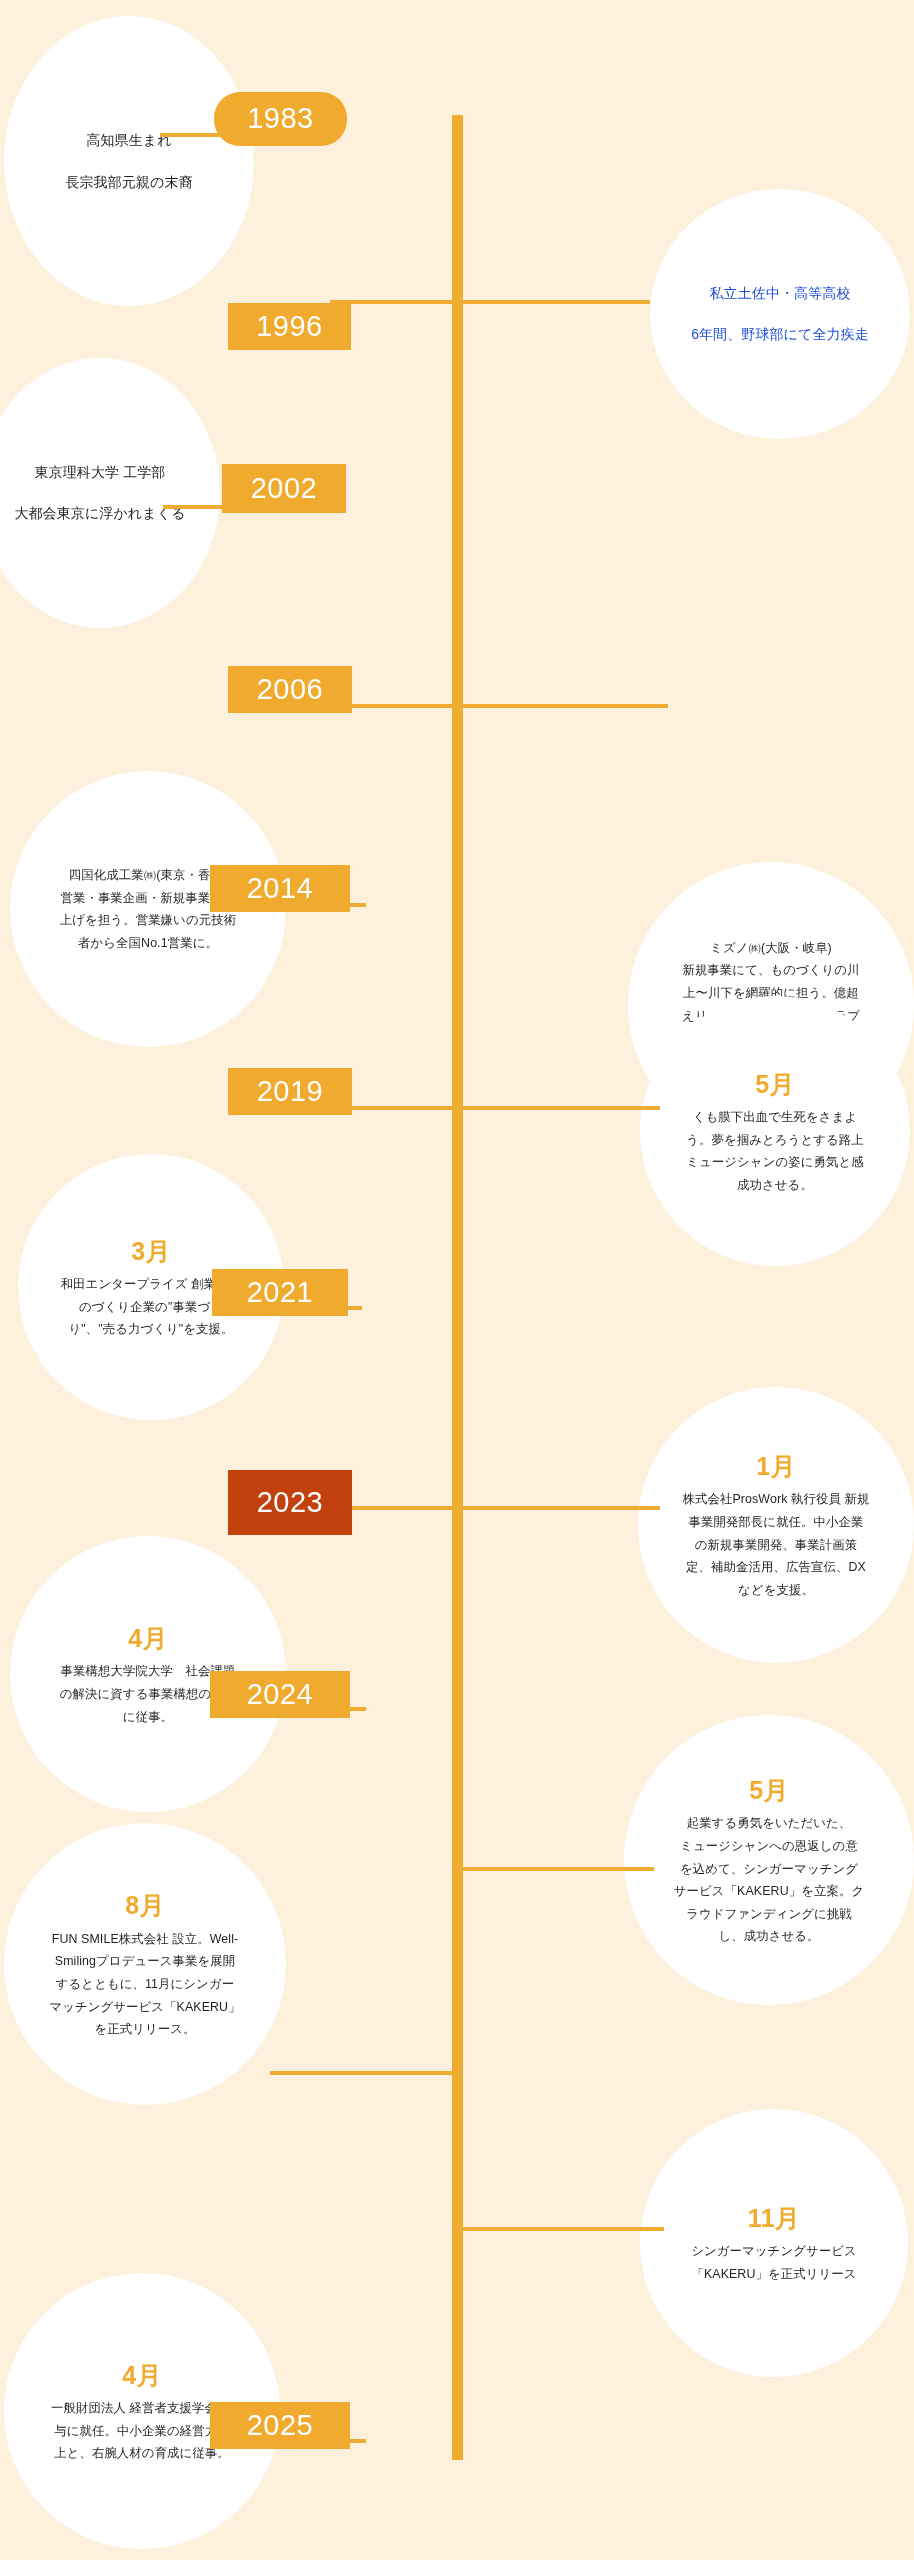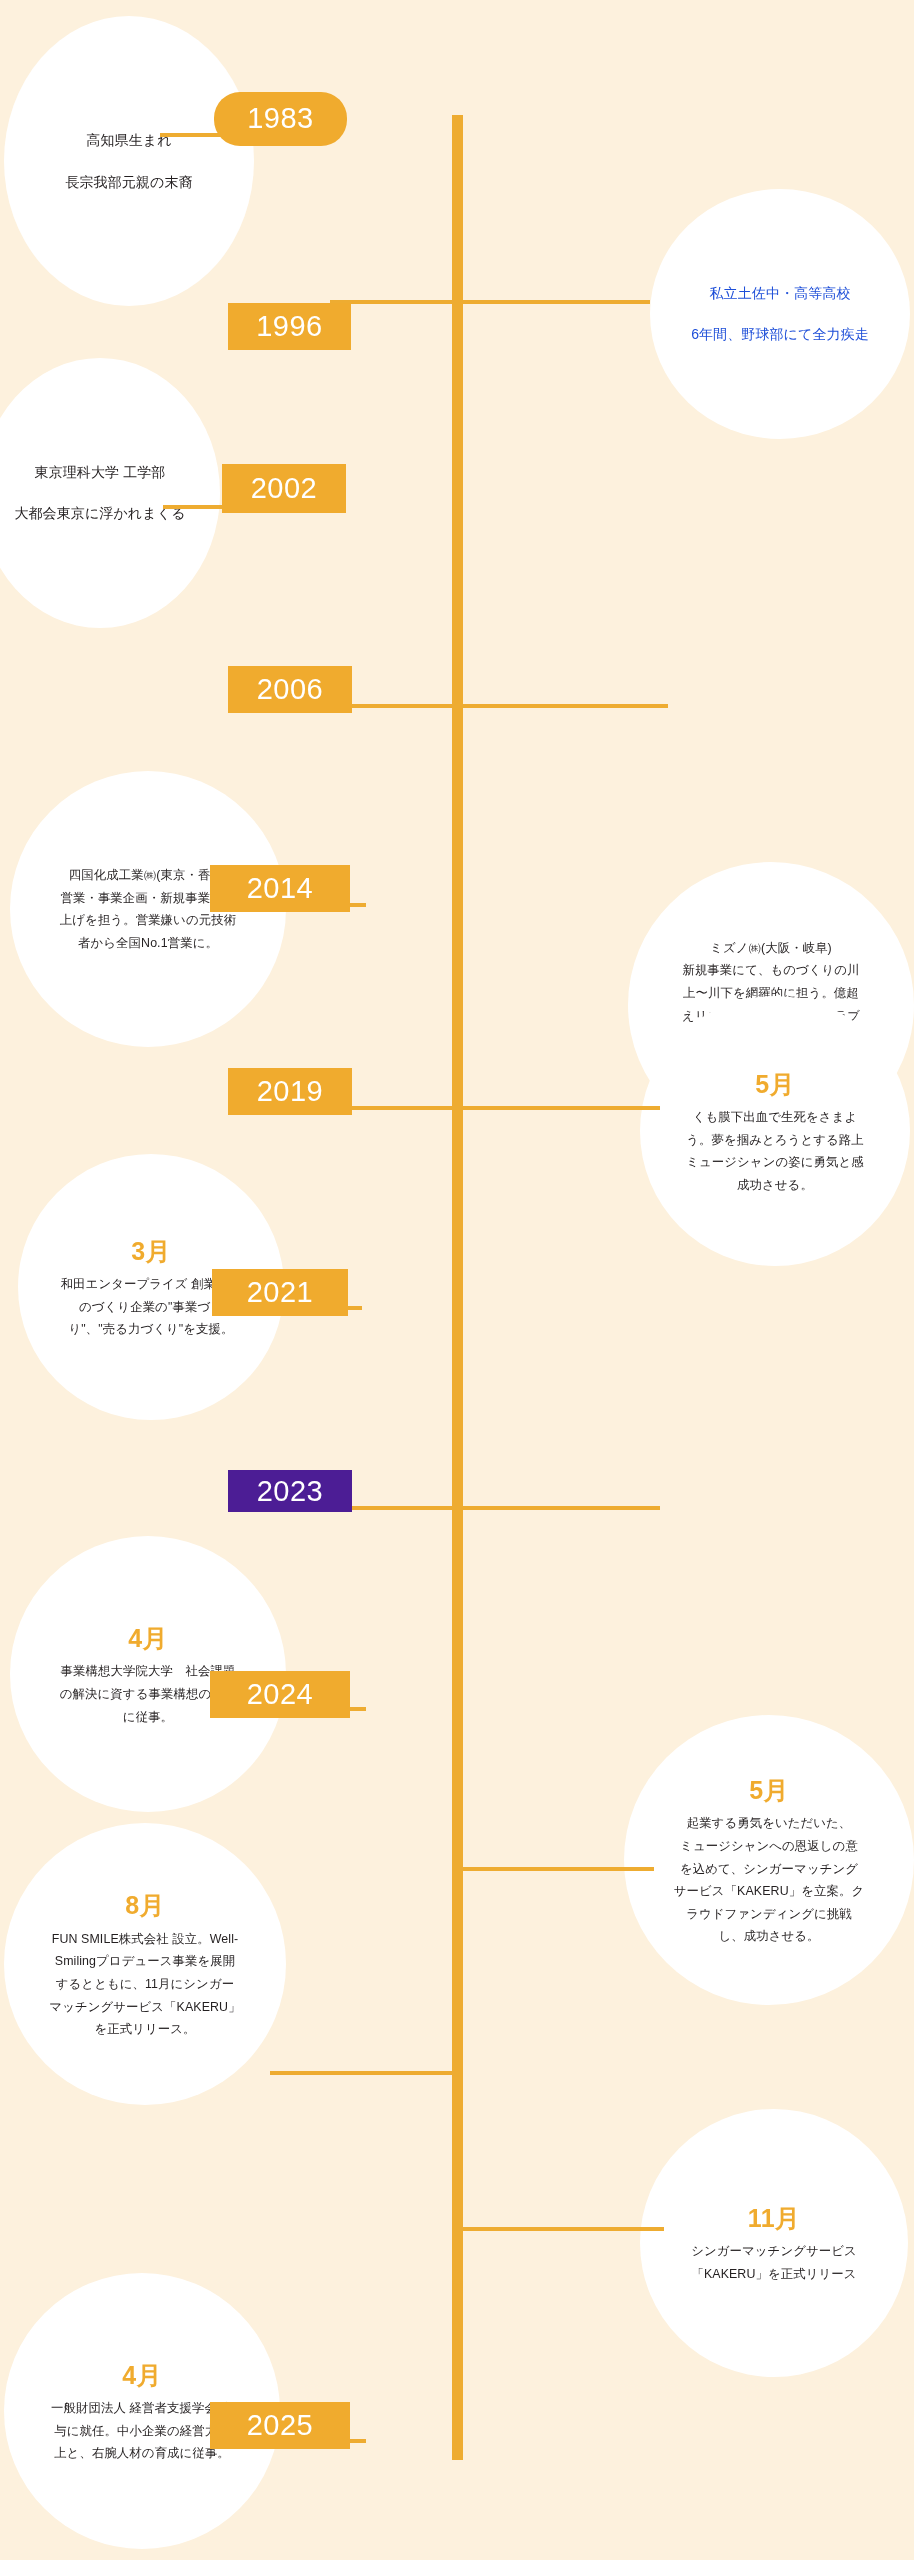--- a/index.html
+++ b/index.html
@@ -169,22 +169,32 @@
     <div class="month" style="color: rgb(240, 171, 46);">3月</div>
     <div class="body" style="color: rgb(35, 31, 32);">
       <span class="ln">和田エンタープライズ 創業。も</span>
       <span class="ln">のづくり企業の"事業づく</span>
       <span class="ln">り"、"売る力づくり"を支援。</span>
     </div>
   </div>
   <div class="connector" style="left: 262px; top: 1306.26px; width: 100px; background: rgb(238, 172, 49);"></div>
   <div class="year" style="left: 212px; top: 1268.51px; width: 136px; height: 47px; background: rgb(240, 171, 46); color: rgb(255, 255, 255);">2021</div>
 
+  <div class="bubble" style="left: 638px; top: 1386.67px; width: 276px; height: 276px; background: rgb(255, 255, 255);">
+    <div class="month" style="color: rgb(240, 171, 46);">1月</div>
+    <div class="body" style="color: rgb(35, 31, 32);">
+      <span class="ln">株式会社ProsWork 執行役員 新規</span>
+      <span class="ln">事業開発部長に就任。中小企業</span>
+      <span class="ln">の新規事業開発、事業計画策</span>
+      <span class="ln">定、補助金活用、広告宣伝、DX</span>
+      <span class="ln">などを支援。</span>
+    </div>
+  </div>
   <div class="connector" style="left: 348px; top: 1506.46px; width: 312px; background: rgb(238, 172, 49);"></div>
-  <div class="year" style="left: 228px; top: 1470.36px; width: 124px; height: 42px; background: #4c1d95; color: rgb(255, 255, 255);">2023</div>
+  <div class="year" style="left: 228px; top: 1470.36px; width: 124px; height: 65px; background: #c2410c; color: rgb(255, 255, 255);">2023</div>
 
   <div class="bubble" style="left: 10px; top: 1536px; width: 276px; height: 276px; background: rgb(255, 255, 255);">
     <div class="month" style="color: rgb(240, 171, 46);">4月</div>
     <div class="body" style="color: rgb(35, 31, 32);">
       <span class="ln">事業構想大学院大学　社会課題</span>
       <span class="ln">の解決に資する事業構想の研究</span>
       <span class="ln">に従事。</span>
     </div>
   </div>
   <div class="connector" style="left: 270px; top: 1706.67px; width: 96px; background: rgb(238, 172, 49);"></div>

